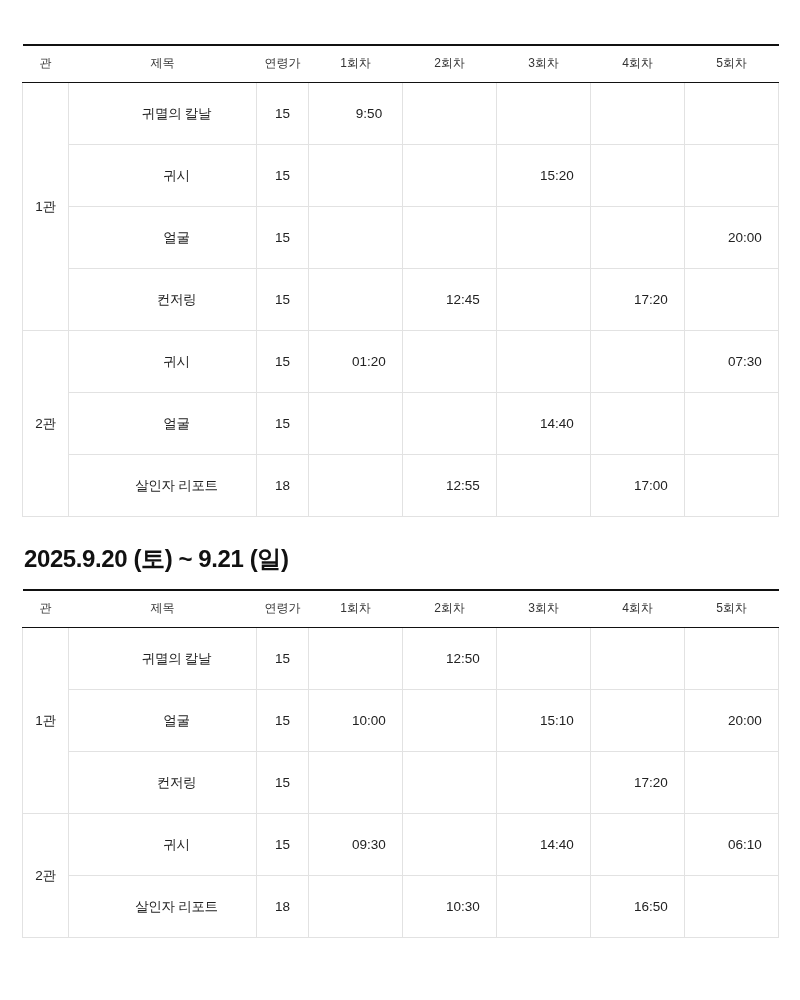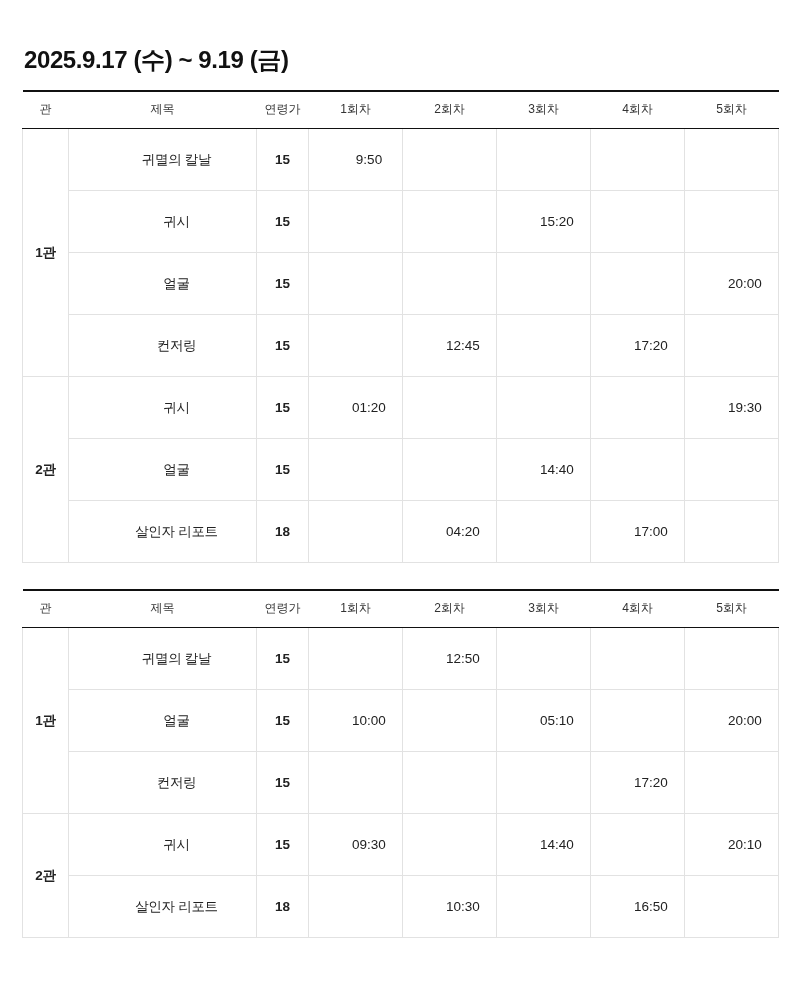--- a/index.html
+++ b/index.html
@@ -56,38 +56,38 @@
     vertical-align: middle;
     height: 59px;
     color: #222222;
     font-size: 13.5px;
     background: #ffffff;
   }
   td.hall-cell {
     background: #0b0b0b;
     color: #ffffff;
     font-size: 11.5px;
-    font-weight: 700;
+    font-weight: 400;
     border-left: 1px solid #0b0b0b;
     border-right: 1px solid #0b0b0b;
     border-top: 1px solid #0b0b0b;
     border-bottom: 1px solid #0b0b0b;
     letter-spacing: -0.3px;
   }
   tr.hall-first td {
     border-top: 2px solid #111111;
   }
   td.title-cell {
     font-size: 14px;
     letter-spacing: -0.3px;
     color: #141414;
     padding-left: 29px;
   }
   td.rating-cell {
-    font-weight: 700;
+    font-weight: 400;
     font-size: 14px;
     color: #111111;
   }
   td.rating-15 { background: #fbc648; }
   td.rating-18 { background: #df4a22; color: #ffffff; }
 
   td.time-cell {
     background: #eeeeee;
     color: #222222;
     font-size: 13.5px;
@@ -96,21 +96,20 @@
   td.empty-cell {
     background: #ffffff;
   }
 </style>
 </head>
 <body>
 
 <div class="page">
   <div id="blocks-container">
       <div class="schedule-block">
-        <h2 class="block-title">2025.9.17 (수) ~ 9.19 (금)</h2>
         <table class="schedule">
           <colgroup>
             <col class="c-hall">
             <col class="c-title">
             <col class="c-rating">
             <col class="c-show">
             <col class="c-show">
             <col class="c-show">
             <col class="c-show">
             <col class="c-show">
@@ -166,44 +165,45 @@
               <td class="empty-cell"></td>
             </tr>
             <tr class="hall-first">
               <td class="hall-cell" rowspan="3">2관</td>
               <td class="title-cell">귀시</td>
               <td class="rating-cell rating-15">15</td>
               <td class="time-cell">01:20</td>
               <td class="empty-cell"></td>
               <td class="empty-cell"></td>
               <td class="empty-cell"></td>
-              <td class="time-cell">19:30</td>
+              <td class="time-cell">07:30</td>
             </tr>
             <tr>
               <td class="title-cell">얼굴</td>
               <td class="rating-cell rating-15">15</td>
               <td class="empty-cell"></td>
               <td class="empty-cell"></td>
               <td class="time-cell">14:40</td>
               <td class="empty-cell"></td>
               <td class="empty-cell"></td>
             </tr>
             <tr>
               <td class="title-cell">살인자 리포트</td>
               <td class="rating-cell rating-18">18</td>
               <td class="empty-cell"></td>
-              <td class="time-cell">04:20</td>
+              <td class="time-cell">12:55</td>
               <td class="empty-cell"></td>
               <td class="time-cell">17:00</td>
               <td class="empty-cell"></td>
             </tr>
           </tbody>
         </table>
       </div>
       <div class="schedule-block">
+        <h2 class="block-title">2025.9.20 (토) ~ 9.21 (일)</h2>
         <table class="schedule">
           <colgroup>
             <col class="c-hall">
             <col class="c-title">
             <col class="c-rating">
             <col class="c-show">
             <col class="c-show">
             <col class="c-show">
             <col class="c-show">
             <col class="c-show">
@@ -229,42 +229,42 @@
               <td class="time-cell">12:50</td>
               <td class="empty-cell"></td>
               <td class="empty-cell"></td>
               <td class="empty-cell"></td>
             </tr>
             <tr>
               <td class="title-cell">얼굴</td>
               <td class="rating-cell rating-15">15</td>
               <td class="time-cell">10:00</td>
               <td class="empty-cell"></td>
-              <td class="time-cell">05:10</td>
+              <td class="time-cell">15:10</td>
               <td class="empty-cell"></td>
               <td class="time-cell">20:00</td>
             </tr>
             <tr>
               <td class="title-cell">컨저링</td>
               <td class="rating-cell rating-15">15</td>
               <td class="empty-cell"></td>
               <td class="empty-cell"></td>
               <td class="empty-cell"></td>
               <td class="time-cell">17:20</td>
               <td class="empty-cell"></td>
             </tr>
             <tr class="hall-first">
               <td class="hall-cell" rowspan="2">2관</td>
               <td class="title-cell">귀시</td>
               <td class="rating-cell rating-15">15</td>
               <td class="time-cell">09:30</td>
               <td class="empty-cell"></td>
               <td class="time-cell">14:40</td>
               <td class="empty-cell"></td>
-              <td class="time-cell">20:10</td>
+              <td class="time-cell">06:10</td>
             </tr>
             <tr>
               <td class="title-cell">살인자 리포트</td>
               <td class="rating-cell rating-18">18</td>
               <td class="empty-cell"></td>
               <td class="time-cell">10:30</td>
               <td class="empty-cell"></td>
               <td class="time-cell">16:50</td>
               <td class="empty-cell"></td>
             </tr>

